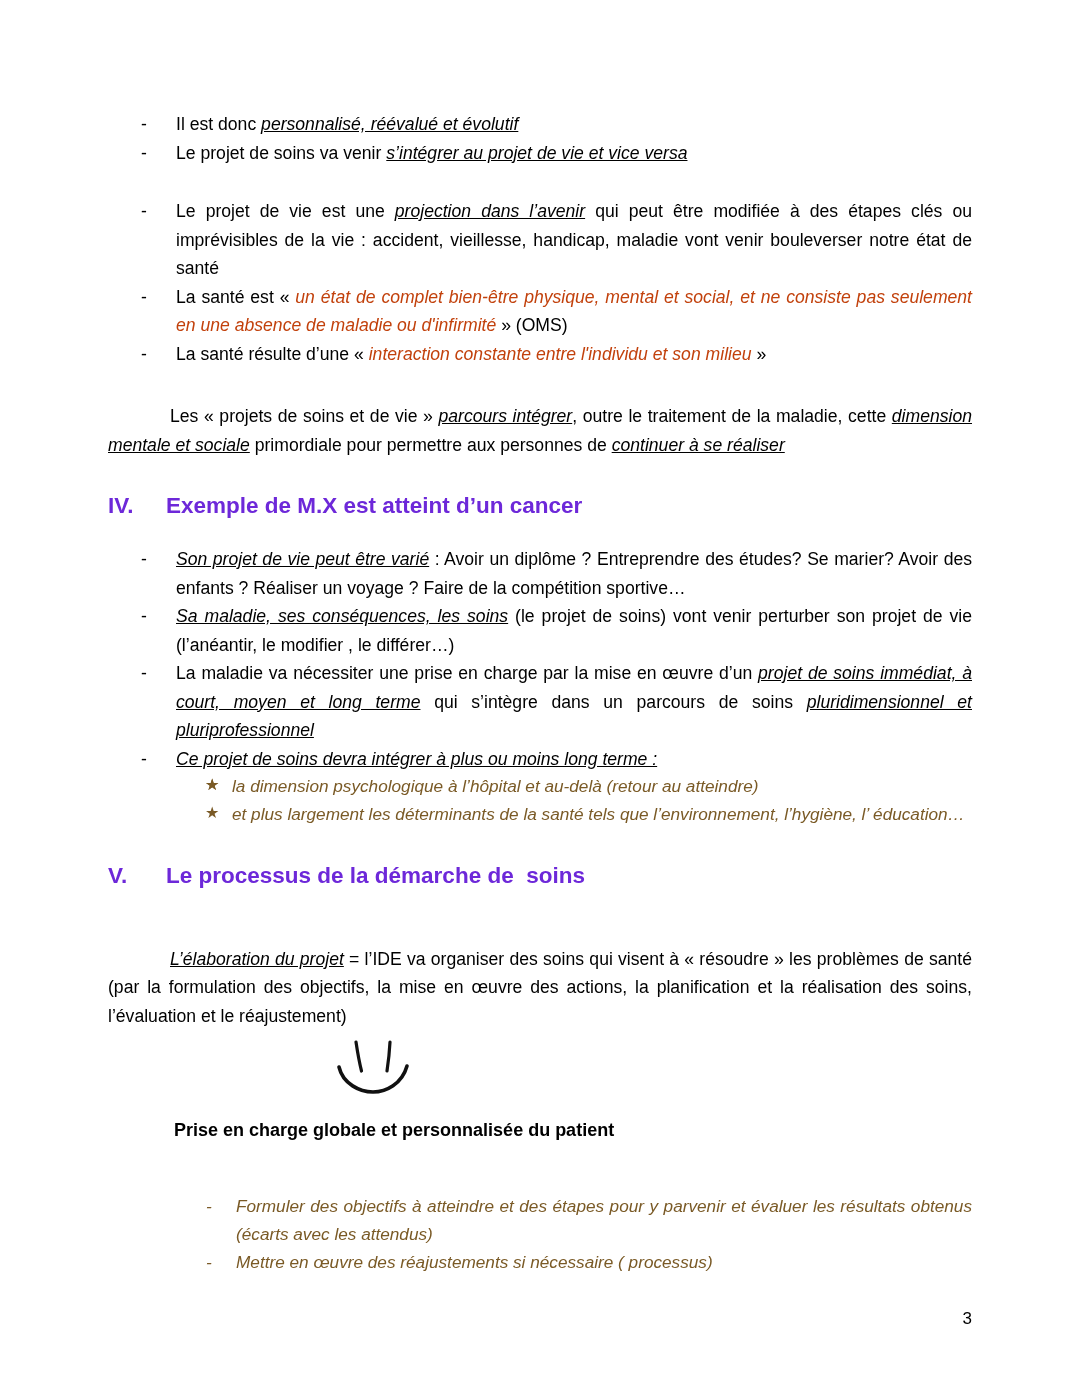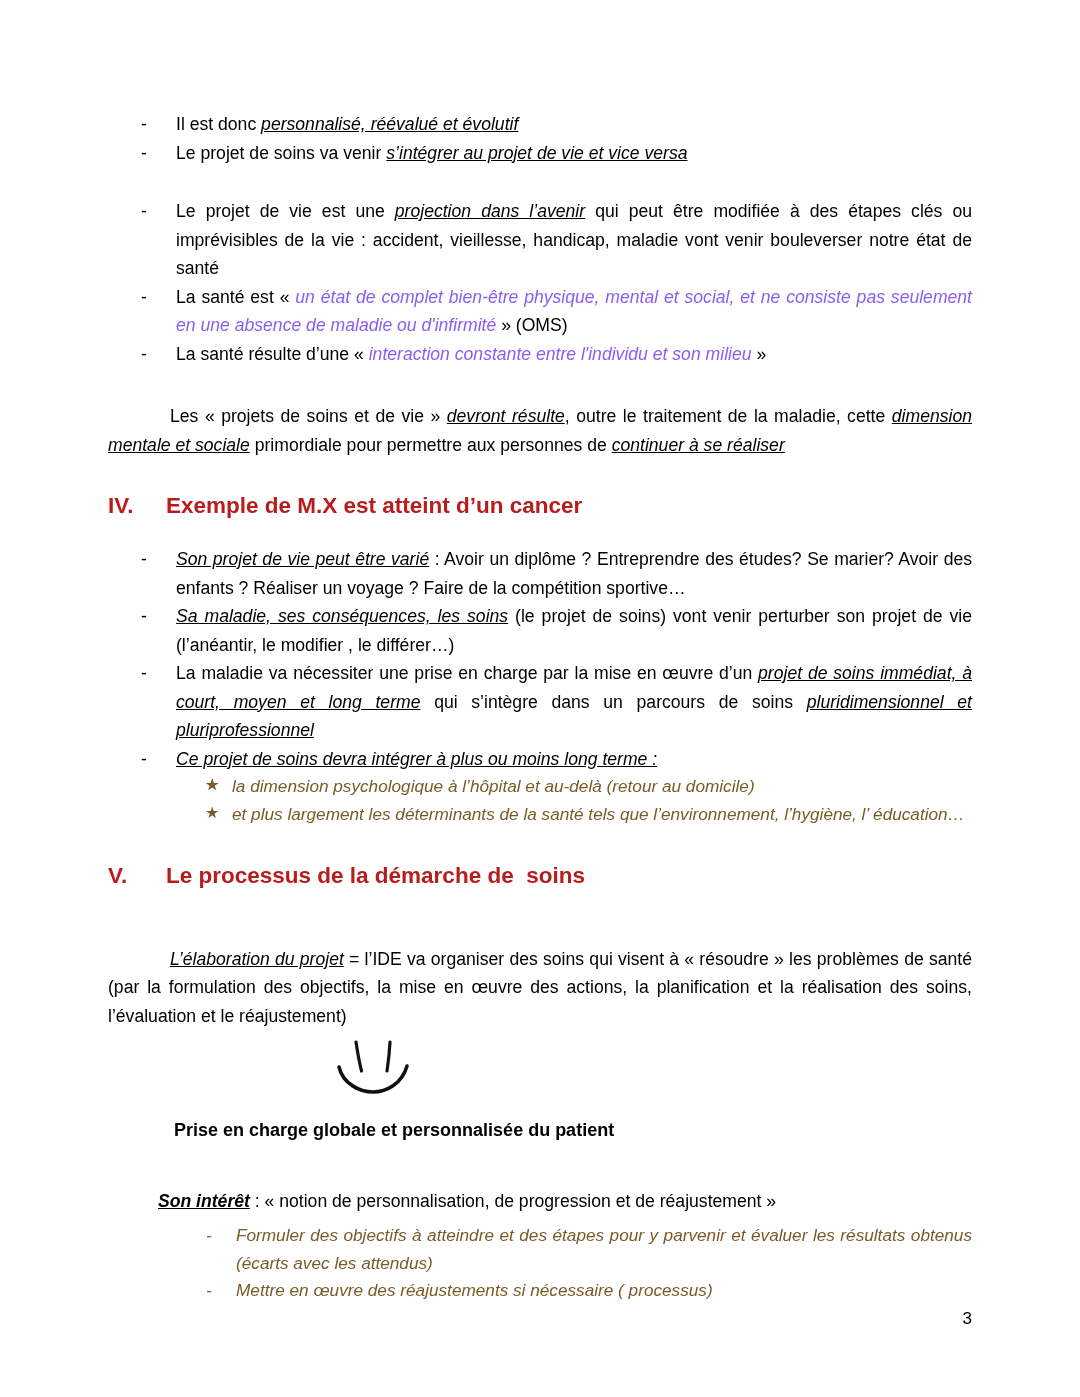--- a/index.html
+++ b/index.html
@@ -96,32 +96,32 @@
     left: 98px;
     top: 0;
   }
 
   
   .u-it {
     font-style: italic;
     text-decoration: underline;
   }
   .red-it {
-    color: #8b5cf6;
+    color: #c2410c;
     font-style: italic;
   }
   .bold-u-it {
     font-weight: bold;
     font-style: italic;
     text-decoration: underline;
   }
 
   
   .heading {
-    color: #b91c1c;
+    color: #6d28d9;
     font-weight: bold;
     font-size: 22.5px;
     display: flex;
     align-items: baseline;
     margin: 0;
     white-space: pre;
   }
   .heading .num {
     width: 58px;
     flex: 0 0 58px;
@@ -187,21 +187,21 @@
     <li class="dash-item">
       <span class="dash-marker">-</span><span>La santé est « </span><span class="red-it">un état de complet bien-être physique, mental et social, et ne consiste pas seulement en une absence de maladie ou d'infirmité</span><span> » (OMS)</span>
     </li>
     <li class="dash-item">
       <span class="dash-marker">-</span><span>La santé résulte d’une « </span><span class="red-it">interaction constante entre l'individu et son milieu</span><span> »</span>
     </li>
   </ul>
 
   <div class="sp-34"></div>
 
-  <p class="para indent-first"><span>Les « projets de soins et de vie » </span><span class="u-it">devront résulte</span><span>, outre le traitement de la maladie, cette </span><span class="u-it">dimension mentale et sociale</span><span> primordiale pour permettre aux personnes de </span><span class="u-it">continuer à se réaliser</span></p>
+  <p class="para indent-first"><span>Les « projets de soins et de vie » </span><span class="u-it">parcours intégrer</span><span>, outre le traitement de la maladie, cette </span><span class="u-it">dimension mentale et sociale</span><span> primordiale pour permettre aux personnes de </span><span class="u-it">continuer à se réaliser</span></p>
 
   <div class="sp-34"></div>
 
   <h2 class="heading">
     <span class="num">IV.</span><span>Exemple de M.X est atteint d’un cancer</span>
   </h2>
 
   <div class="sp-26"></div>
 
   <ul class="dash-list">
@@ -217,21 +217,21 @@
     <li class="dash-item">
       <span class="dash-marker">-</span><span class="u-it">Ce projet de soins devra intégrer à plus ou moins long terme :</span>
     </li>
   </ul>
 
   <ul class="star-list">
     <li class="star-item">
       <span class="star-marker">★</span>
     </li>
     <li class="star-item">
-      <span class="star-marker">★</span><span>la dimension psychologique à l’hôpital et au-delà (retour au domicile)</span>
+      <span class="star-marker">★</span><span>la dimension psychologique à l’hôpital et au-delà (retour au atteindre)</span>
     </li>
     <li class="star-item">
       <span class="star-marker">★</span><span>et plus largement les déterminants de la santé tels que l’environnement, l’hygiène, l’ éducation…</span>
     </li>
   </ul>
 
   <div class="sp-34"></div>
 
   <h2 class="heading">
     <span class="num">V.</span><span>Le processus de la démarche de  soins</span>
@@ -253,21 +253,20 @@
       <path d="M9 27 C13 44, 30 52, 43 52 C56 52, 72 44, 77 26" stroke="#111" stroke-width="3.6" fill="none" stroke-linecap="round"></path>
     </svg>
   </div>
 
   <div class="sp-6"></div>
 
   <p class="emph-line">Prise en charge globale et personnalisée du patient</p>
 
   <div class="sp-30"></div>
 
-  <p class="interest-line"><span class="bold-u-it">Son intérêt</span><span> : « notion de personnalisation, de progression et de réajustement »</span></p>
 
   <div class="sp-6"></div>
 
   <ul class="sub-dash-list">
     <li class="sub-dash-item">
       <span class="dash-marker">-</span><span>Formuler des objectifs à atteindre et des étapes pour y parvenir et évaluer les résultats obtenus (écarts avec les attendus)</span>
     </li>
     <li class="sub-dash-item">
       <span class="dash-marker">-</span><span>Mettre en œuvre des réajustements si nécessaire ( processus)</span>
     </li>

